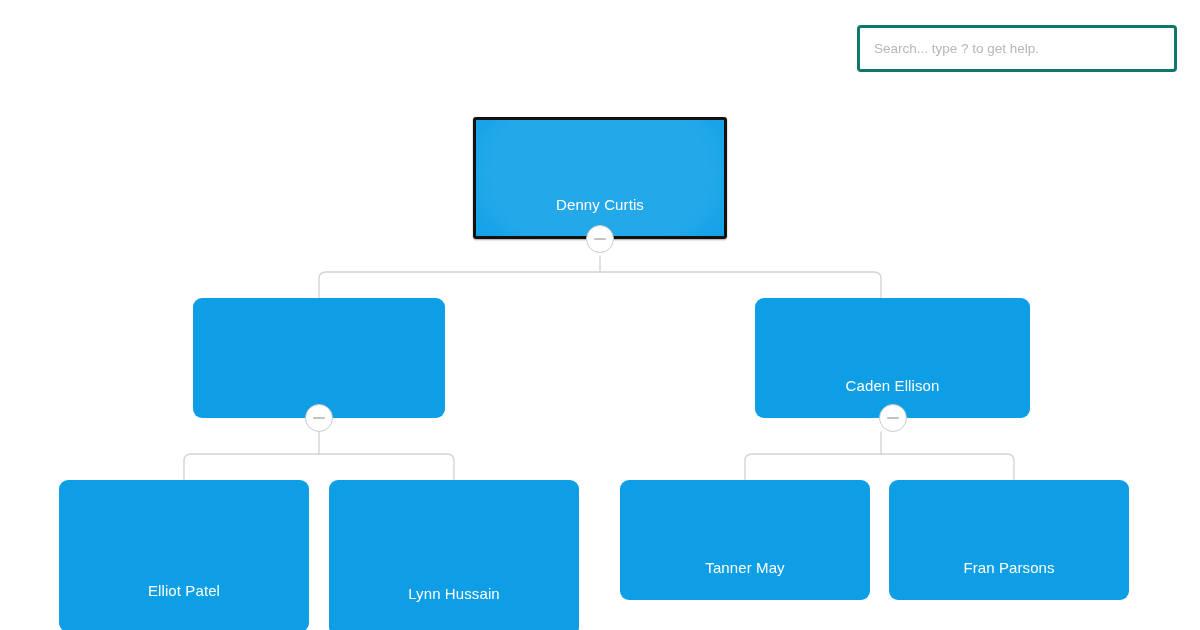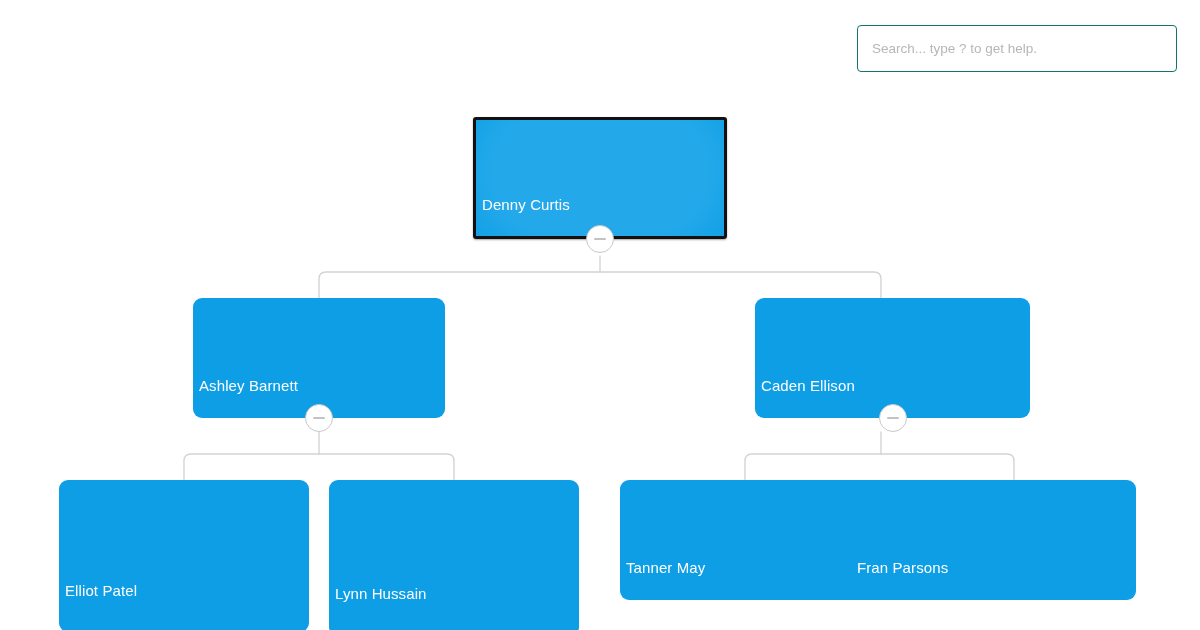--- a/index.html
+++ b/index.html
@@ -9,21 +9,21 @@
     font-family:"Liberation Sans", sans-serif;
     overflow:hidden;
   }
   #app { position:relative; width:1200px; height:630px; }
 
   
   .search-box {
     position:absolute;
     left:857px; top:25px;
     width:320px; height:47px;
-    border:1px solid #0f766e;
+    border:3px solid #0f766e;
     border-radius:4px;
     background:#fff;
     font-family:"Liberation Sans", sans-serif;
     font-size:13.5px;
     color:#3c4043;
     padding:0 14px;
     outline:none;
   }
   .search-box::placeholder { color:#b4b7ba; }
 
@@ -53,21 +53,21 @@
     border-radius:3px;
     background:
       radial-gradient(ellipse 78% 120% at 50% 45%, #23a9ea 0%, #23a9ea 55%, #0d9ee5 86%);
     box-shadow:0 1px 2px rgba(0,0,0,0.35);
   }
   .node-label {
     position:absolute;
     left:0; right:0;
     top:73%;
     transform:translateY(-50%);
-    text-align:left;
+    text-align:center;
     color:#ffffff;
     font-size:15px;
     font-family:"Liberation Sans", sans-serif;
     line-height:1.2;
     letter-spacing:0.1px;
     white-space:nowrap;
     overflow:hidden;
     text-overflow:ellipsis;
     padding:0 6px;
     user-select:none;
@@ -114,34 +114,33 @@
       <path d="M 881 454 L 752 454 Q 745 454 745 461 L 745 480"></path>
       <path d="M 881 454 L 1007 454 Q 1014 454 1014 461 L 1014 480"></path>
     </svg>
 
   <div id="nodes-layer">
       <div class="node root" style="left: 473px; top: 117px; width: 254px; height: 122px;">
         <div class="node-label">Denny Curtis</div>
         <div class="toggle" style="top: 105px;"></div>
       </div>
       <div class="node" style="left: 193px; top: 298px; width: 252px; height: 120px;">
-        <div class="node-label">Ashley Barnett</div>
         <div class="toggle" style="top: 106px;"></div>
       </div>
       <div class="node" style="left: 755px; top: 298px; width: 275px; height: 120px;">
         <div class="node-label">Caden Ellison</div>
         <div class="toggle" style="top: 106px;"></div>
       </div>
       <div class="node" style="left: 59px; top: 480px; width: 250px; height: 152px;">
         <div class="node-label">Elliot Patel</div>
       </div>
       <div class="node" style="left: 329px; top: 480px; width: 250px; height: 156px;">
         <div class="node-label">Lynn Hussain</div>
       </div>
       <div class="node" style="left: 620px; top: 480px; width: 250px; height: 120px; padding-left: 20px;">
         <div class="node-label">Tanner May</div>
       </div>
-      <div class="node" style="left: 851px; top: 480px; width: 285px; height: 120px;">
+      <div class="node" style="left: 889px; top: 480px; width: 240px; height: 120px;">
         <div class="node-label">Fran Parsons</div>
       </div>
     </div>
 
 </div>
 
 </body></html>

